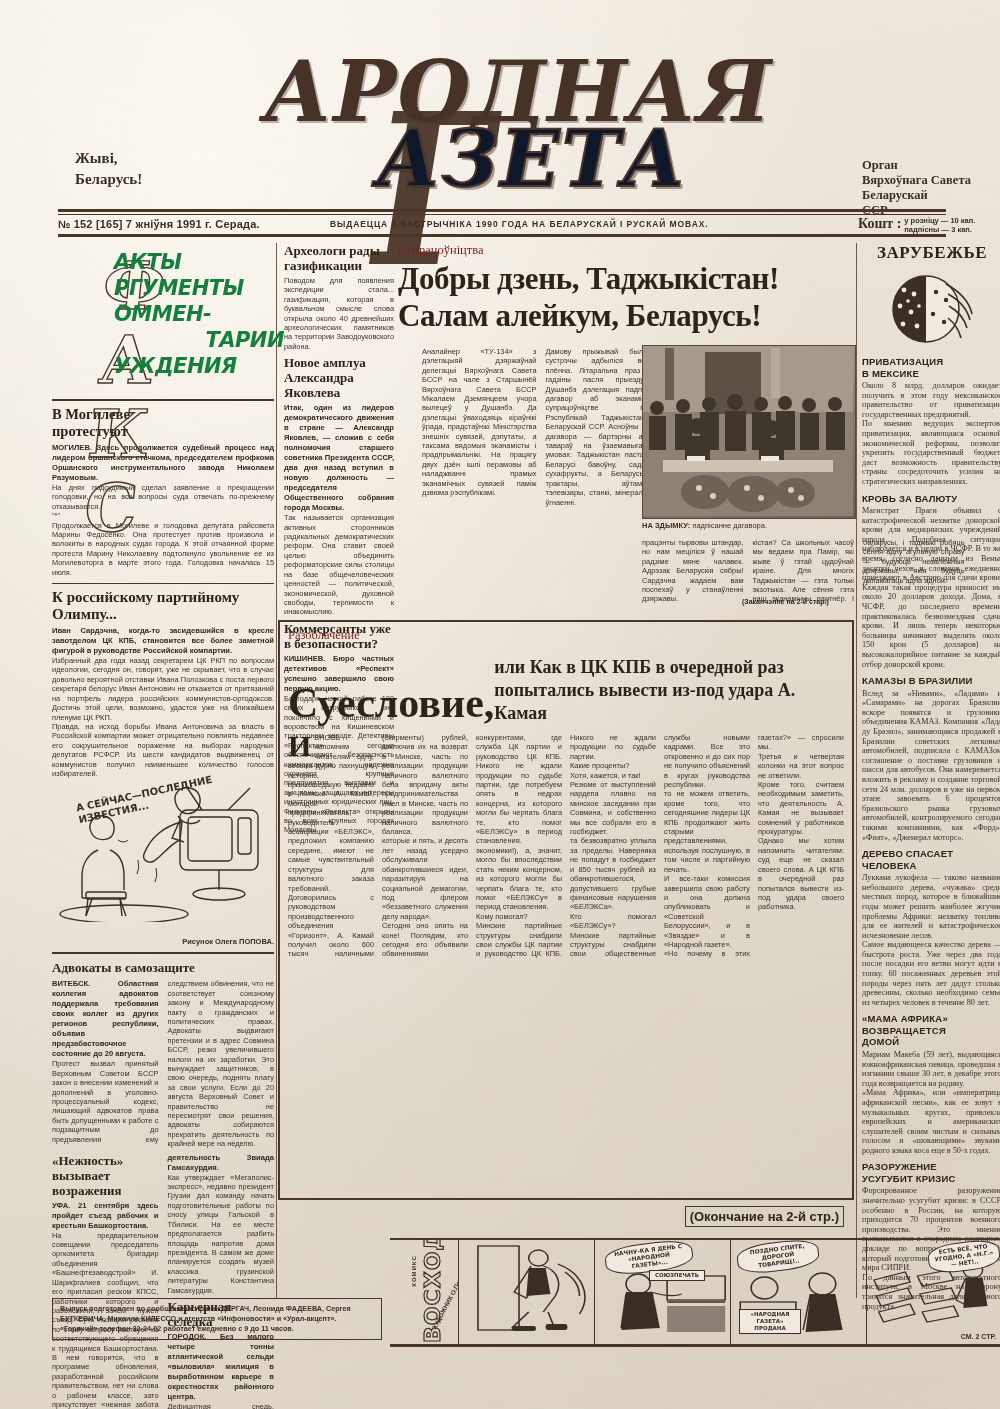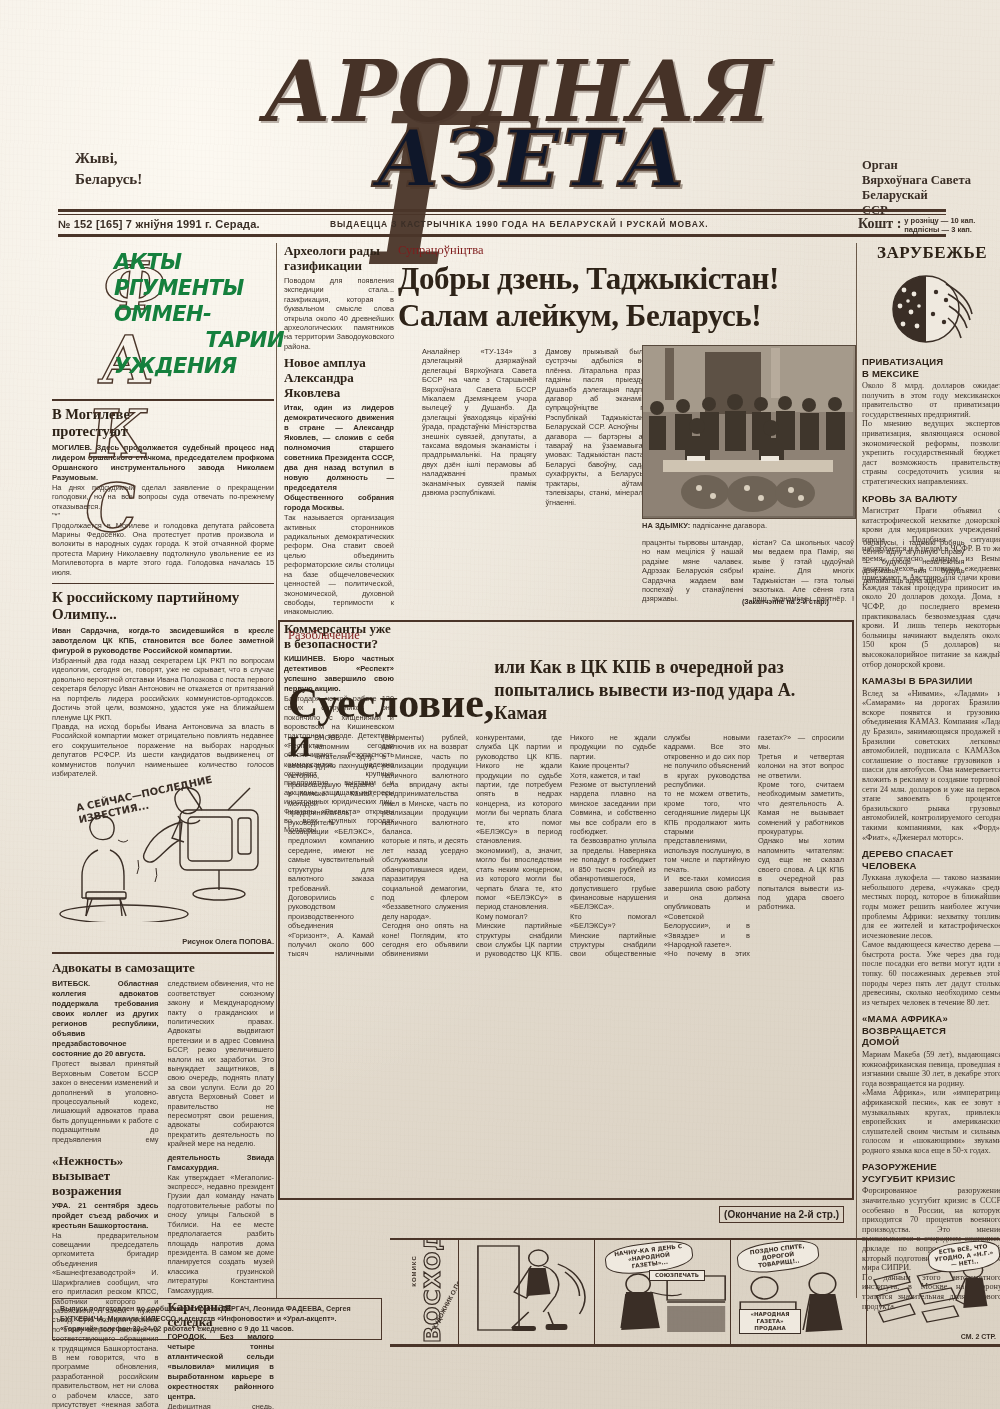--- a/index.html
+++ b/index.html
@@ -104,21 +104,21 @@
   
   .susl{position:absolute;left:278px;top:620px;width:576px;height:580px;
     border:2px solid #4a3529;padding:6px 8px 8px;box-sizing:border-box;background:transparent;}
   h1.susl-big{font-family:"Liberation Serif",serif;font-weight:700;font-size:42px;line-height:44px;
     margin:2px 0 0;color:#2e2318;}
   h2.susl-sub{font-family:"Liberation Serif",serif;font-weight:700;font-size:18px;line-height:23px;
     margin:10px 0 0;color:#2e2318;text-align:left;}
   .susl-cols{column-count:6;column-gap:8px;margin-top:8px;height:470px;}
   .dropcap{float:left;font-family:"Liberation Serif",serif;font-size:30px;line-height:24px;
     font-weight:700;margin:1px 3px 0 0;color:#2e2318;}
-  .end-note{font-family:"Liberation Sans",sans-serif;font-weight:700;font-size:10px;text-align:right;
+  .end-note{font-family:"Liberation Sans",sans-serif;font-weight:700;font-size:13px;text-align:right;
     border:1px solid #4a3529;padding:2px 4px;display:inline-block;float:right;margin-top:3px;}
 
   
   .right-col{position:absolute;left:862px;top:243px;width:140px;}
   h2.zar{font-family:"Liberation Serif",serif;font-weight:700;font-size:17px;letter-spacing:.5px;
     text-align:center;margin:0 0 5px;color:#2e2318;}
   .globe{width:92px;height:82px;margin:0 auto 6px;position:relative;}
   h3.zr{font-family:"Liberation Sans",sans-serif;font-weight:700;font-size:9.5px;line-height:11.5px;
     margin:6px 0 2px;color:#2e2318;letter-spacing:.2px;}
   .zar-body{font-family:"Liberation Serif",serif;font-size:8.2px;line-height:9.6px;text-align:justify;color:#3b3028;}

